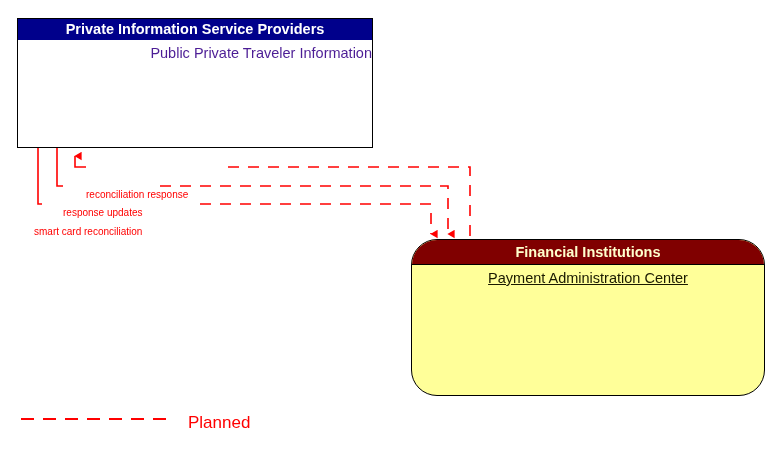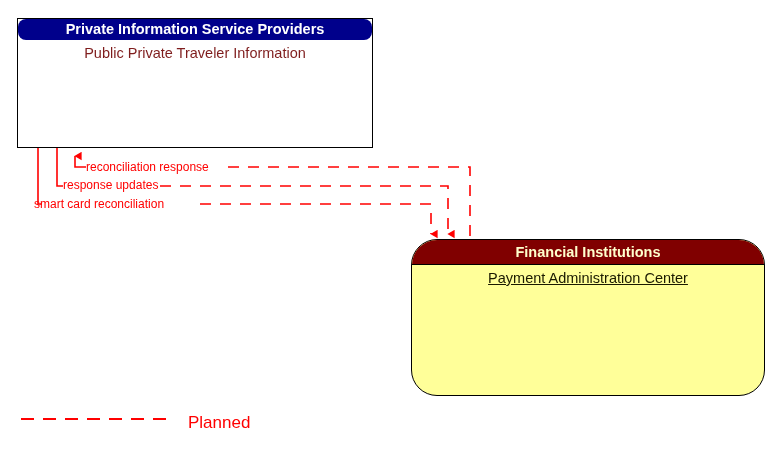--- a/index.html
+++ b/index.html
@@ -41,28 +41,27 @@
 
   .node-rect .node-header {
     background: #00008B;
     color: #ffffff;
     font-size: 14.5px;
     font-weight: bold;
     text-align: center;
     line-height: 21px;
     height: 21px;
     white-space: nowrap;
-    border-radius: 8px;
   }
 
   .node-rect .node-body {
     background: #ffffff;
-    color: #7f1d1d;
+    color: #4c1d95;
     font-size: 14.5px;
-    text-align: center;
+    text-align: right;
     padding-top: 5px;
     white-space: nowrap;
   }
 
   .node-round {
     left: 411px;
     top: 239px;
     width: 354px;
     height: 157px;
     border: 1.4px solid #000000;
@@ -89,23 +88,24 @@
     text-align: center;
     padding-top: 5px;
     white-space: nowrap;
     text-decoration: underline;
   }
 
   
   .flow-label {
     position: absolute;
     color: #FF0000;
-    font-size: 12px;
+    font-size: 10px;
     white-space: nowrap;
     line-height: 12px;
+    margin-top: 28px;
   }
   .lbl-1 { left: 86px; top: 161px; }
   .lbl-2 { left: 63px; top: 179px; }
   .lbl-3 { left: 34px; top: 198px; }
 
   
   .legend-label {
     position: absolute;
     left: 188px;
     top: 413px;

